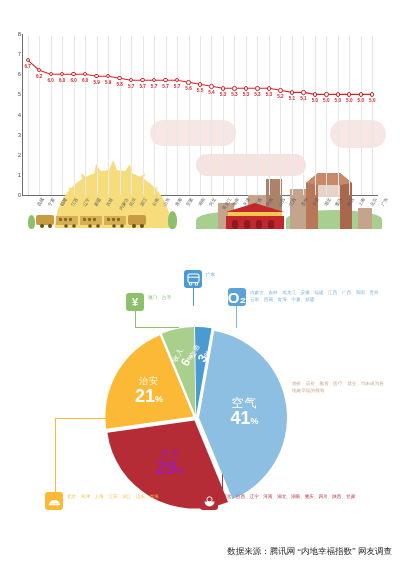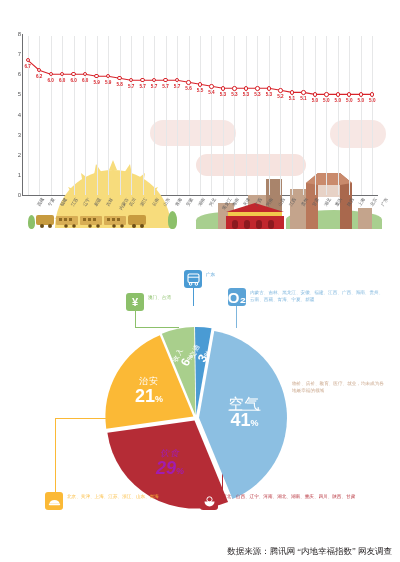--- a/index.html
+++ b/index.html
@@ -378,21 +378,21 @@
           <path d="M 198.98245289191695 147.67600193288195 L 214.26349252660683 61.01291966780764 A 88 88 0 0 1 232.51664601074108 229.03605289076552 Z" fill="#8cbfe2"></path>
           <path d="M 194.50907811691732 150.60329636010678 L 228.04327123574146 231.96334731799033 A 88 88 0 0 1 107.36548806765914 162.85052924459256 Z" fill="#b52c36"></path>
           <path d="M 193.39670363989322 146.50907811691732 L 106.25311359063504 158.7563110014031 A 88 88 0 0 1 159.8625105210691 65.14902715903375 Z" fill="#fbb936"></path>
           <path d="M 195.39676623656212 145.06127425120198 L 161.862573117738 63.70122329331841 A 88 88 0 0 1 194.16809436671733 57.06985213838321 Z" fill="#a9cf8c"></path>
           <path d="M 196.24059677298658 145.00966336463125 L 195.0119249031418 57.01824125181248 A 88 88 0 0 1 211.52163640767643 58.34658109955694 Z" fill="#4a9bd4"></path>
         </g>
     </svg>
 
     <div id="pie-labels">
         <div style="position: absolute; left: 244.475px; top: 142.734px; transform: translate(-50%, -50%); text-align: center; color: rgb(255, 255, 255); white-space: nowrap;">
-          <div style="font-size: 15px; line-height: 1.05; letter-spacing: 1px; text-decoration: underline;">空气</div>
+          <div style="font-size: 12px; line-height: 1.05; letter-spacing: 1px;">空气</div>
           <div style="font-size: 18px; font-weight: bold; line-height: 1.05;">41<span style="font-size: 9px;">%</span></div>
         </div>
         <div style="position: absolute; left: 170.018px; top: 193.367px; transform: translate(-50%, -50%); text-align: center; color: #a21caf; white-space: nowrap; font-style: italic;">
           <div style="font-size: 9px; line-height: 1.05; letter-spacing: 1px;">饮食</div>
           <div style="font-size: 18px; font-weight: bold; line-height: 1.05;">29<span style="font-size: 9px;">%</span></div>
         </div>
         <div style="position: absolute; left: 149.106px; top: 121.144px; transform: translate(-50%, -50%); text-align: center; color: rgb(255, 255, 255); white-space: nowrap;">
           <div style="font-size: 9px; line-height: 1.05; letter-spacing: 1px;">治安</div>
           <div style="font-size: 18px; font-weight: bold; line-height: 1.05;">21<span style="font-size: 9px;">%</span></div>
         </div>

